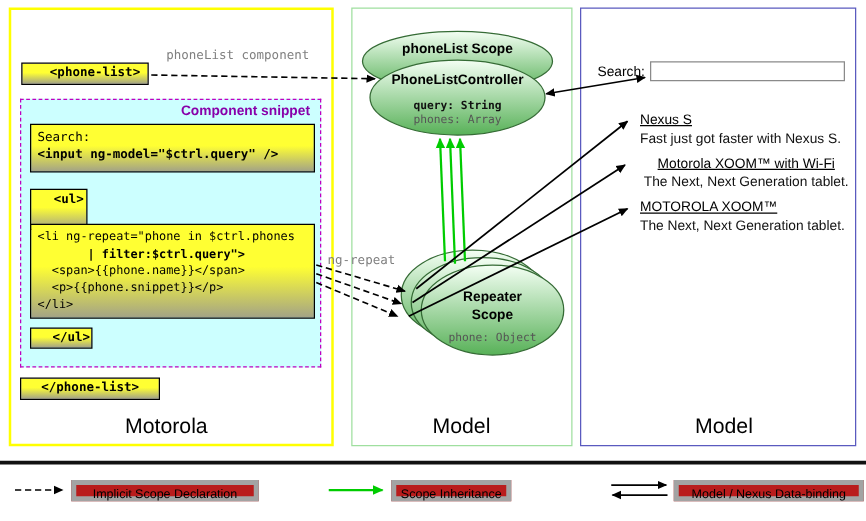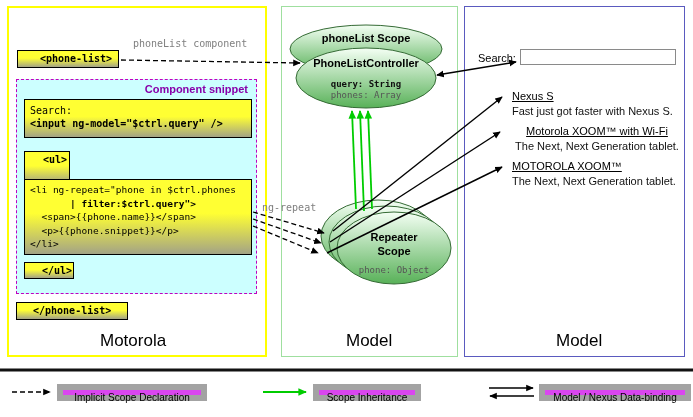--- a/index.html
+++ b/index.html
@@ -36,24 +36,24 @@
   .pre{white-space:pre;}
 
   .view-search-label{position:absolute;left:478px;top:52px;font-size:11px;z-index:2;}
   .view-search-input{position:absolute;left:520px;top:49px;width:150px;height:14px;
                      border:1px solid #8a8a8a;background:#fff;font-size:11px;padding:0 2px;z-index:2;}
   .view-item{position:absolute;left:512px;width:170px;font-size:11px;z-index:2;}
   #vi-0{top:90px;} #vi-1{top:125px;text-align:center;} #vi-2{top:160px;}
   .vi-name{color:#000;line-height:13px;text-decoration:underline;}
   .vi-snippet{color:#111;line-height:13px;margin-top:2px;}
 
-  .legend-box{position:absolute;top:384px;height:17px;border:6px solid #a3a3a3;background:#d946ef;
+  .legend-box{position:absolute;top:384px;height:17px;border:4px solid #a3a3a3;background:#b91c1c;
               font-size:10px;text-align:center;line-height:16px;box-sizing:border-box;z-index:2;}
   #lg-1{left:57px;width:150px;}
-  #lg-2{left:313px;width:108px;}
+  #lg-2{left:313px;width:96px;}
   #lg-3{left:539px;width:152px;}
 
   #overlay{position:absolute;left:0;top:0;width:693px;height:417px;pointer-events:none;z-index:10;}
   .scope{fill:url(#scopeGrad);stroke:#356b35;stroke-width:1;}
   .etitle{font-family:"Liberation Sans",sans-serif;font-size:11px;font-weight:bold;fill:#000;}
   .eprop{font-family:"DejaVu Sans Mono",monospace;font-size:9px;}
   .bold-prop{font-weight:bold;fill:#111;}
   .gray-prop{fill:#555;}
   .gray-mono{font-family:"DejaVu Sans Mono",monospace;font-size:10px;fill:#808080;}
   .dashed-arrow{stroke:#000;stroke-width:1.3;fill:none;stroke-dasharray:5,3;}

